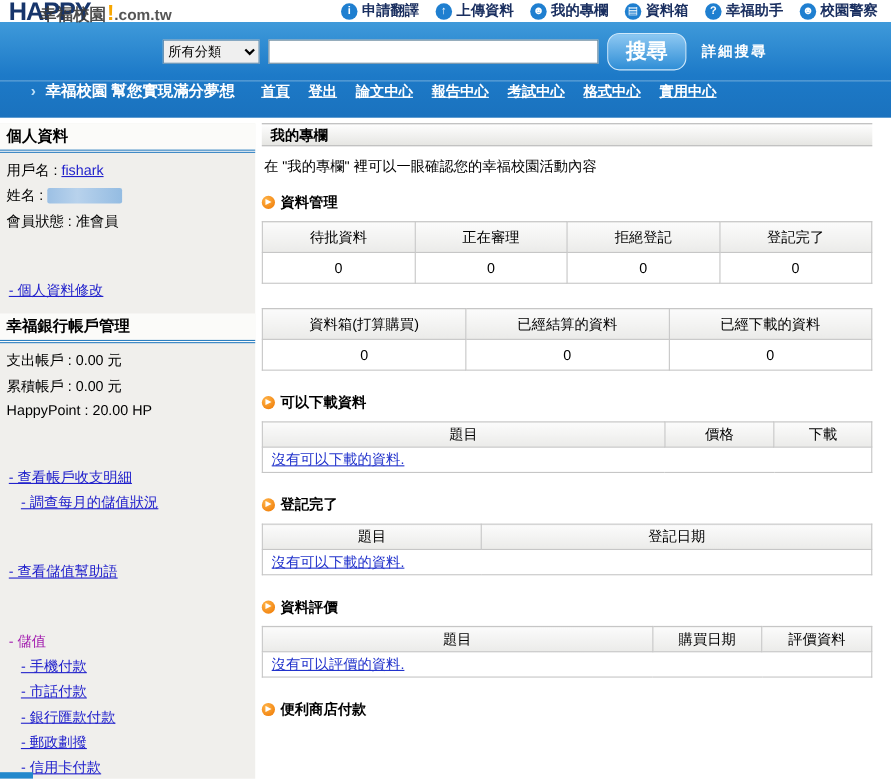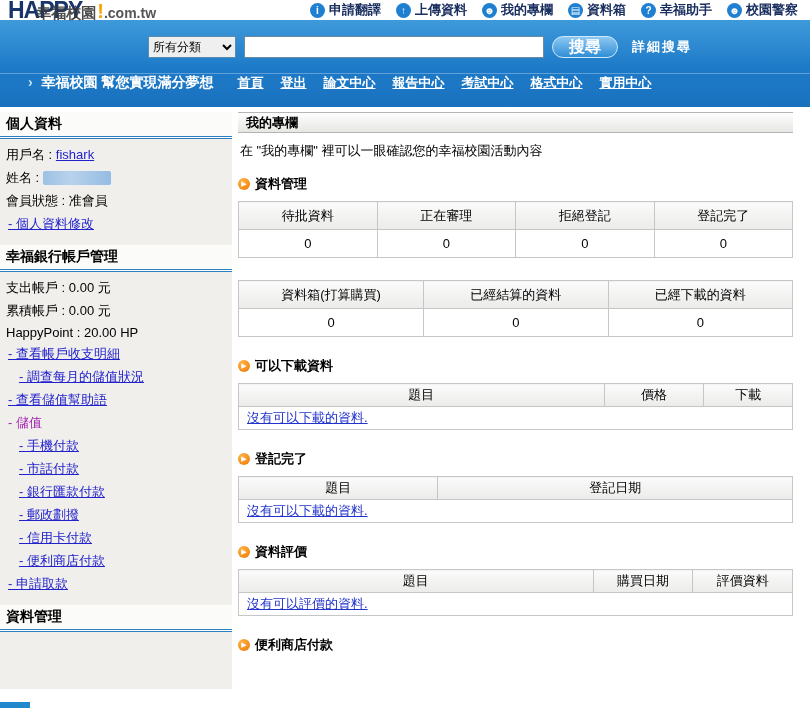--- a/index.html
+++ b/index.html
@@ -17,42 +17,42 @@
   .top-links { display:flex; align-items:center; gap:15px; }
   .top-link { display:flex; align-items:center; gap:4px; color:#1a2f60; font-weight:bold; font-size:13px; text-decoration:none; white-space:nowrap; }
   .tl-icon { width:15px; height:15px; border-radius:50%; background:#1f7fd0; color:#fff; font-size:10px; line-height:15px;
     display:flex; align-items:center; justify-content:center; flex:0 0 15px; }
 
   
   .bluebar { background:linear-gradient(#3f9ada 0%, #1d7ac8 55%, #1a72be 100%); }
   .search-row { height:53px; display:flex; align-items:center; padding-left:148px; gap:8px; }
   .cat-select { width:88px; height:22px; font-size:12px; border:1px solid #5a8ab0; }
   .search-input { width:300px; height:22px; border:1px solid #6a8aa0; padding:0 4px; font-size:13px; }
-  .search-btn { height:22px; padding:0 16px; border-radius:11px; border:1px solid #cfe8fa; color:#fff; font-weight:bold; font-size:16px;
+  .search-btn { height:34px; padding:0 16px; border-radius:11px; border:1px solid #cfe8fa; color:#fff; font-weight:bold; font-size:19px;
     background:linear-gradient(#8ec8f2,#2f8ed6); cursor:pointer; }
   .adv-link { color:#fff; font-weight:bold; font-size:13px; text-decoration:none; letter-spacing:2px; margin-left:6px; }
   .nav-row { height:34px; display:flex; align-items:flex-start; padding-left:28px; border-top:1px solid rgba(255,255,255,.3); color:#fff; }
   .slogan { font-weight:bold; font-size:14px; margin-right:24px; white-space:nowrap; }
   .slogan-arrow { color:#bfe0f8; margin-right:5px; }
   .nav-link { color:#fff; font-weight:bold; font-size:13px; margin-right:17px; text-decoration:underline; white-space:nowrap; }
 
   
   .page { display:flex; margin-top:5px; align-items:stretch; }
   .sidebar { width:232px; background:#f0efec; margin-right:6px; min-height:577px; padding-bottom:10px; }
   .main { flex:1; padding-right:17px; background:#fff; }
 
   
   .sb-header { font-weight:bold; font-size:14px; padding:3px 0 3px 6px; background:#fbfbf9; border-bottom:3px double #2e7fc0; }
   .sb-header.gap { margin-top:4px; }
   .sb-body { padding:4px 4px 6px 6px; }
   .sb-row { padding:2.5px 0; font-size:13px; }
   .sb-row a, .sb-link { color:#2222cc; text-decoration:underline; }
   .sb-link { display:block; padding:2.5px 0; font-size:13px; }
   .sb-text { display:block; padding:2.5px 0; font-size:13px; color:#a21caf; text-decoration:none; }
-  .l1 { padding-left:2px; }
+  .l1 { padding-left:2px;margin-top:40px; }
   .l2 { padding-left:13px; }
   .blur-box { display:inline-block; width:68px; height:14px; vertical-align:middle; border-radius:2px;
     background:linear-gradient(90deg,#9cc0e4,#b8d2ec 40%,#94bce2); }
 
   
   .main-title { height:21px; line-height:20px; font-weight:bold; font-size:13px; padding-left:8px;
     background:linear-gradient(#fefefe,#e6e6e3); border-top:1px solid #b5b5b5; border-bottom:1px solid #b5b5b5; }
   .intro { margin:9px 2px 4px; font-size:13px; }
   .section-head { display:flex; align-items:center; gap:5px; font-weight:bold; font-size:13px; margin:20px 0 8px; }
   .section-head.first { margin-top:15px; }

